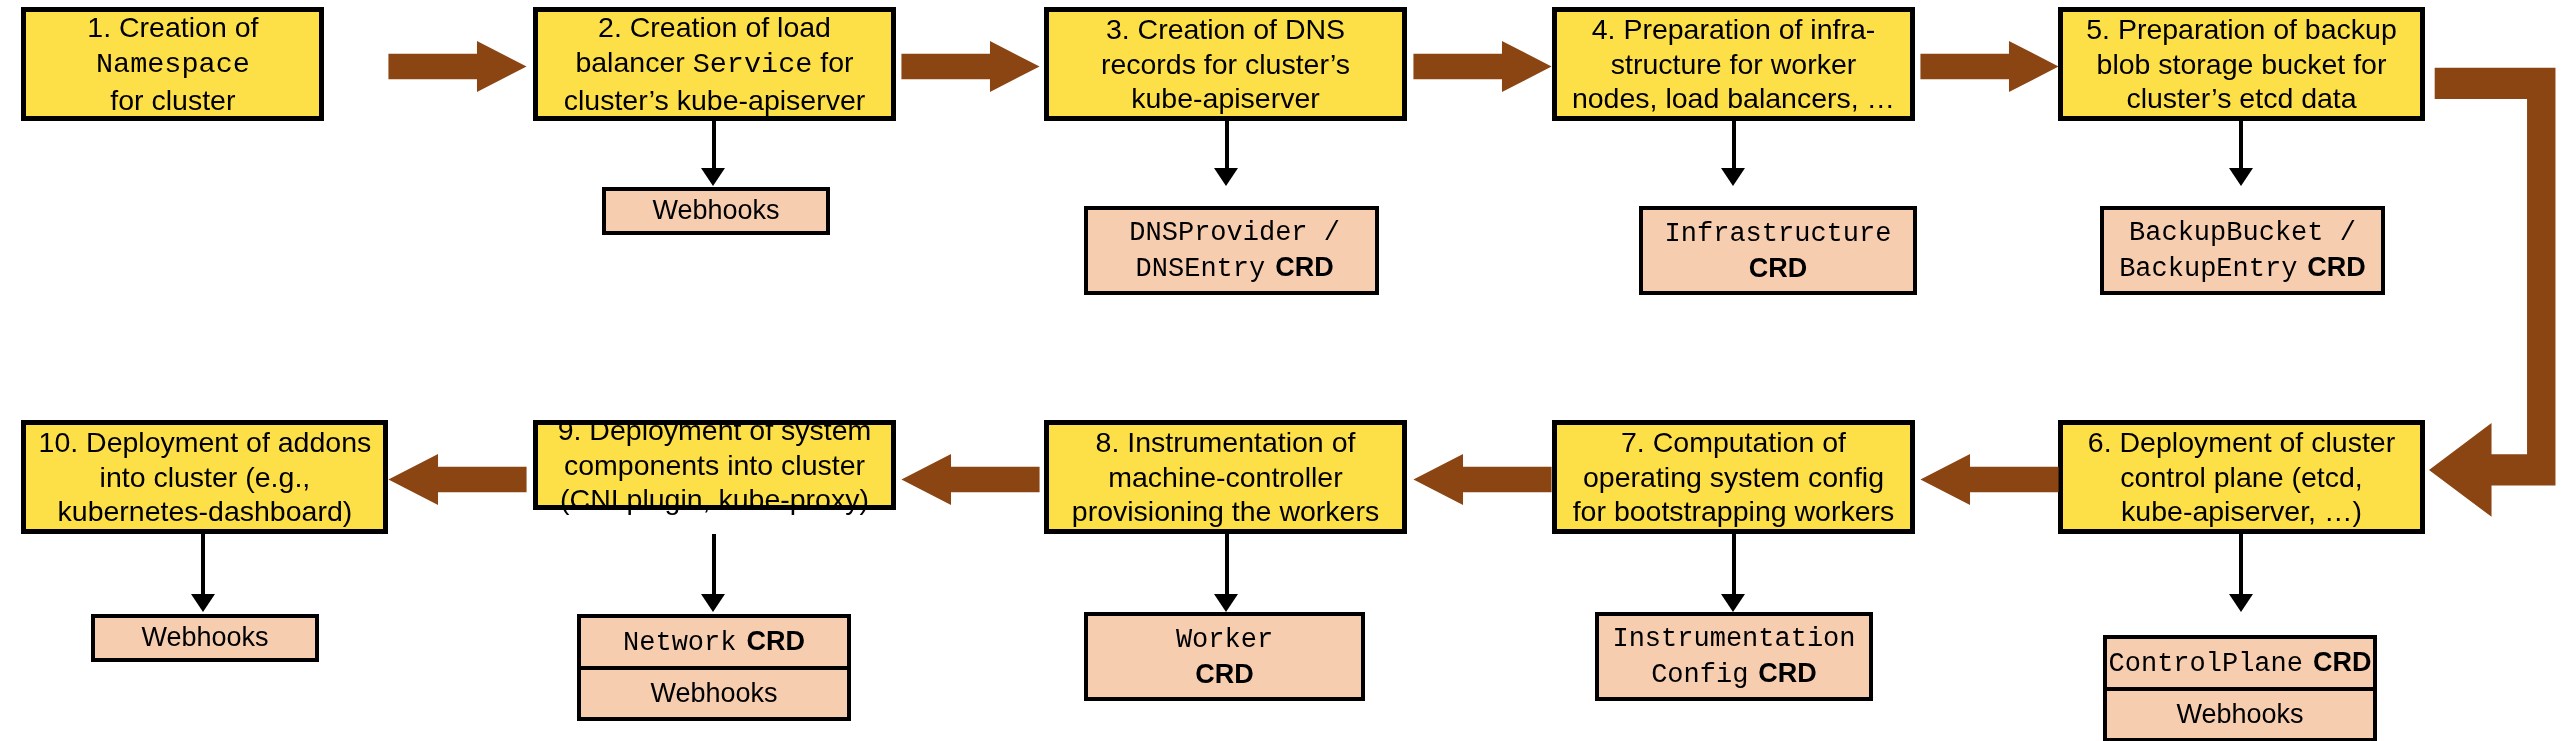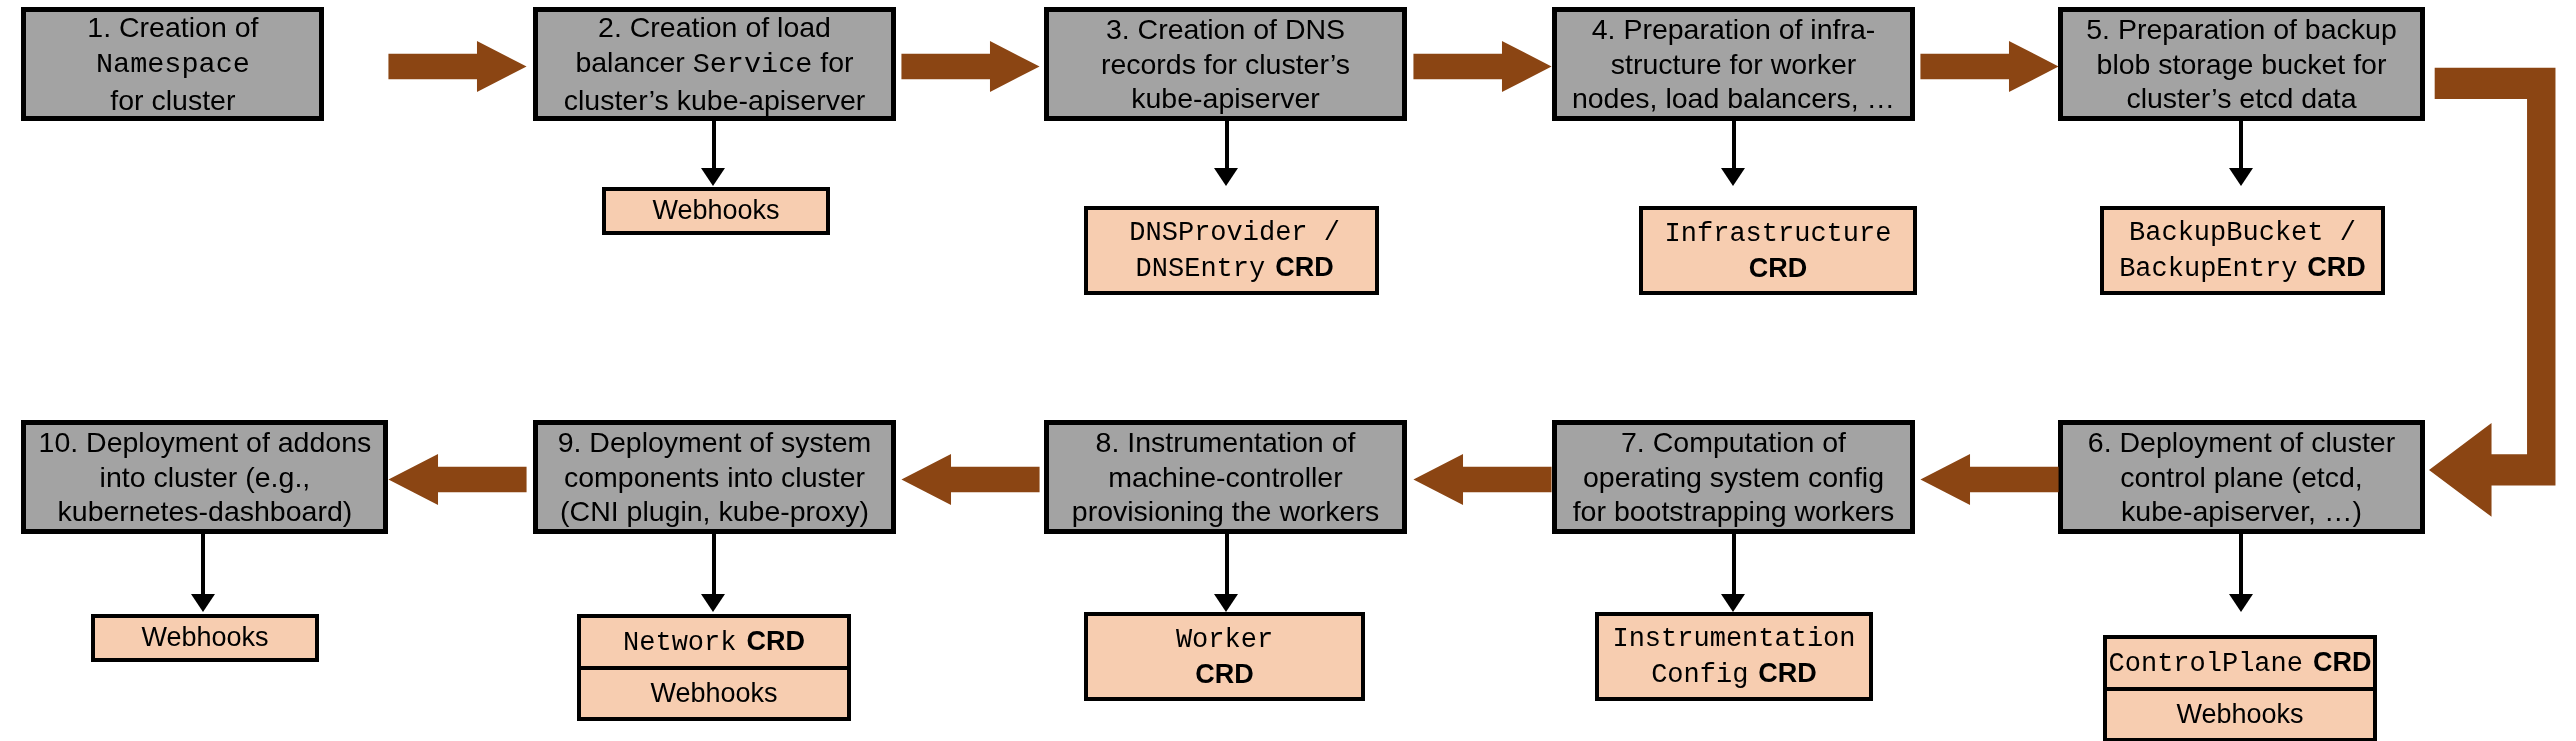--- a/index.html
+++ b/index.html
@@ -7,21 +7,21 @@
     position:relative;
     width:2576px;height:742px;
     background:#ffffff;
     font-family:"Liberation Sans", sans-serif;
     overflow:hidden;
   }
   
   .step{
     position:absolute;
     box-sizing:border-box;
-    background:#a3a3a3;
+    background:#fde047;
     border:5px solid #000000;
     display:flex;align-items:center;justify-content:flex-end;
     text-align:center;
     font-size:28.5px;
     line-height:1.22;
     color:#000000;
     padding:2.8px 7.1px;
   }
   .step .txt{display:block;width:100%;}
   
@@ -255,21 +255,21 @@
       <span class="bold">CRD</span>
     </span>
   </div>
 
   <div class="arrow" style="left:901px;top:454px;width:139px;height:51px;">
     <svg width="139" height="51" viewBox="0 0 195 72">
       <polygon points="195,18 70,18 70,0 0,36 70,72 70,54 195,54" fill="#8B4513"></polygon>
     </svg>
   </div>
 
-  <div class="step" style="left:533px;top:420px;width:363px;height:114px;">
+  <div class="step" style="left:533px;top:420px;width:363px;height:90px;">
     <span class="txt">
       <span>9. Deployment of system</span><br>
       <span>components into cluster</span><br>
       <span>(CNI plugin, kube-proxy)</span>
     </span>
   </div>
 
   <div class="vline" style="left:712px;top:534px;width:3.6px;height:63px;"></div>
   <div class="vhead" style="left:701px;top:594px;"></div>
 

